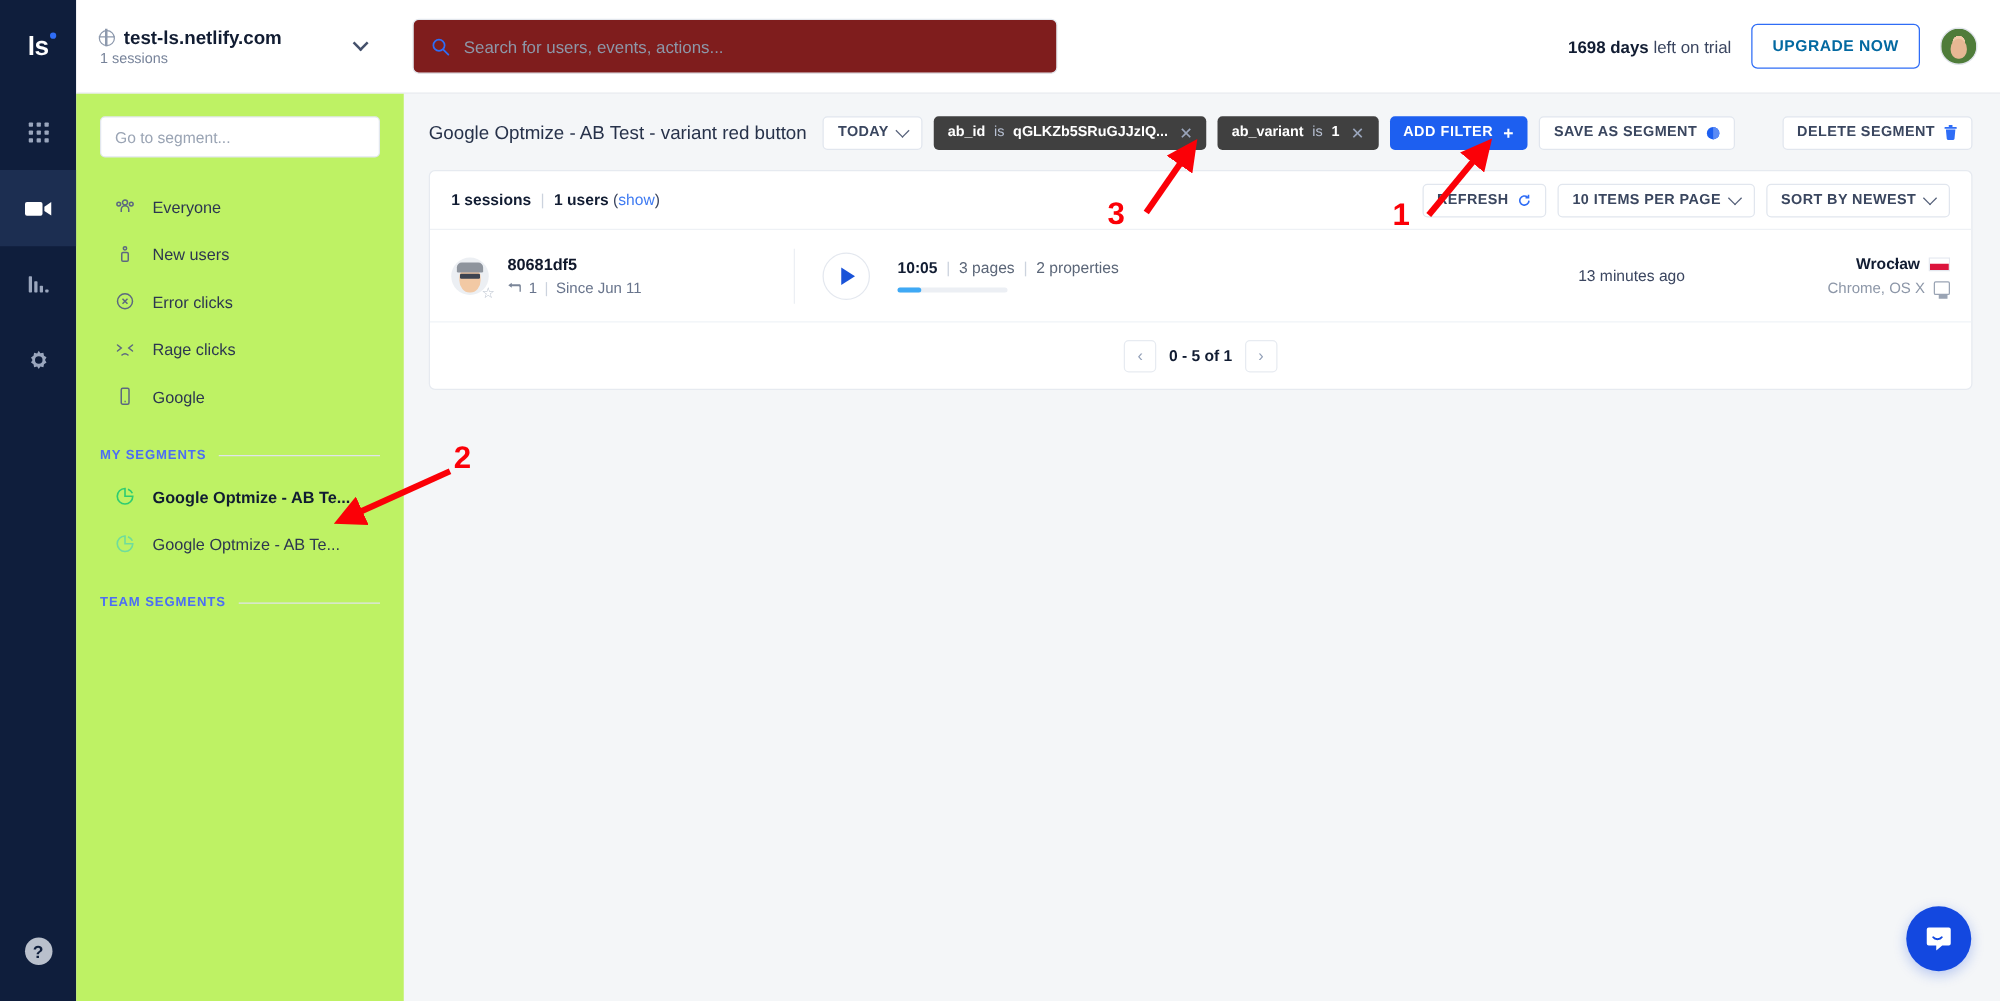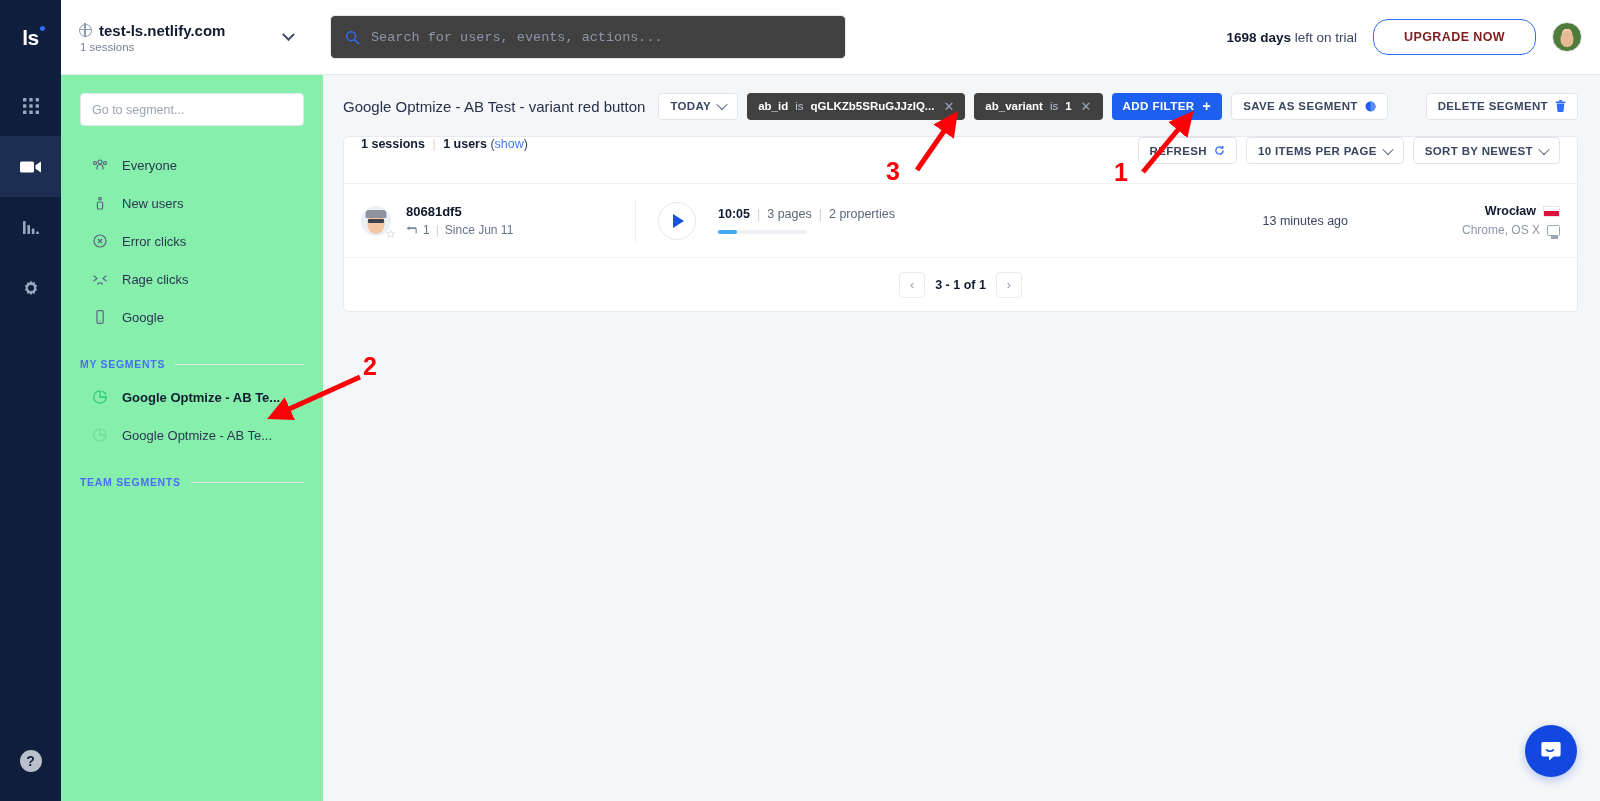--- a/index.html
+++ b/index.html
@@ -70,52 +70,52 @@
     border: 1.4px solid #8d99ad; position: relative; flex: 0 0 13px;
   }
   .globe::before { content:''; position:absolute; left:-1.4px; right:-1.4px; top:4.3px; height:1.4px; background:#8d99ad; }
   .globe::after { content:''; position:absolute; left:4.3px; top:-1.4px; bottom:-1.4px; width:1.4px; background:#8d99ad; }
   .site-sessions { font-size: 11.5px; color: #77839a; padding-left: 1px; }
   .chev { width: 9px; height: 9px; border-right: 2px solid #44506b; border-bottom: 2px solid #44506b; transform: rotate(45deg) translate(-2px,-2px); }
 
   .searchbox {
     margin-left: 19px;
     width: 516px; height: 44px;
-    background: #404040; border: 1px solid #e3e7ed; border-radius: 5px;
-    display: flex; align-items: center; padding: 0 14px; gap: 11px; font-family: Liberation Mono, monospace;
+    background: #7f1d1d; border: 1px solid #e3e7ed; border-radius: 5px;
+    display: flex; align-items: center; padding: 0 14px; gap: 11px;
   }
   .search-ico { width:15px; height:15px; flex:0 0 15px; }
   .search-ph { font-size: 13.5px; color: #8d97a8; }
 
   .topbar-right { margin-left: auto; display: flex; align-items: center; gap: 16px; padding-right: 18px; }
   .trial { font-size: 13.5px; color: #3b4660; }
   .trial b { color: #111c32; font-weight: 700; }
   .upgrade-btn {
-    height: 36px; padding: 0 30px;
-    border: 1px solid #2f6df6; border-radius: 15px; background: #fff;
-    color: #7f1d1d; font-size: 12.5px; font-weight: 700; letter-spacing: .4px;
+    height: 36px; padding: 0 16px;
+    border: 1px solid #2f6df6; border-radius: 5px; background: #fff;
+    color: #0369a1; font-size: 12.5px; font-weight: 700; letter-spacing: .4px;
     display: flex; align-items: center; cursor: pointer;
   }
   .avatar-top {
     width: 30px; height: 30px; border-radius: 50%;
     background: radial-gradient(circle at 50% 38%, #f0c9a8 0 22%, #4f7c3a 23% 100%);
     border: 1px solid #dfe3ea; overflow: hidden; position: relative;
   }
   .avatar-top::after {
     content:''; position:absolute; left:50%; top:30%; width:13px; height:16px;
     transform: translateX(-50%); border-radius: 50% 50% 45% 45%;
     background: #e7b894;
   }
 
   
   .body { flex: 1 1 auto; display: flex; min-height: 0; }
 
   
   .segbar {
-    width: 262px; flex: 0 0 262px; background: #86efac;
+    width: 262px; flex: 0 0 262px; background: #bef264;
     padding: 18px 0 0 0;
   }
   .seg-search {
     margin: 0 19px 20px 19px; height: 33px;
     background: #fff; border: 1px solid #e2e7ee; border-radius: 4px;
     display: flex; align-items: center; padding: 0 11px;
     font-size: 12.5px; color: #9aa4b4;
   }
   .seg-list { display: flex; flex-direction: column; }
   .seg-item {
@@ -147,21 +147,21 @@
   .pill.dark .x { color: #9aa5bb; font-size: 13px; margin-left: 2px; }
   .pill.blue { background: #1d5ff0; color: #fff; font-weight: 700; letter-spacing: .45px; gap: 8px; height: 27px; font-size: 11.5px;}
   .pill .cdn { width: 8px; height: 8px; border-right: 1.6px solid #56617a; border-bottom: 1.6px solid #56617a; transform: rotate(45deg) translate(-1px,-1px); }
   .delete-seg { margin-left: auto; }
 
   .card {
     margin-top: 13px; background: #fff; border: 1px solid #e6eaf0;
     border-radius: 5px;
   }
   .card-head {
-    height: 47px; display: flex; 
+    height: 47px; display: flex; align-items: center;
     padding: 0 17px; border-bottom: 1px solid #eef1f5;
   }
   .counts { font-size: 12.5px; color: #3b4660; }
   .counts b { color: #111c32; font-weight: 700; }
   .counts .sep { color: #ccd3de; padding: 0 4px; }
   .counts a { color: #3f7bf2; text-decoration: none; }
   .head-right { margin-left: auto; display: flex; gap: 9px; }
 
   .session-row {
     height: 73px; display: flex; align-items: center; padding: 0 17px;
@@ -571,21 +571,21 @@
               </div>
               <div class="s-browser">
                 <span>Chrome, OS X</span>
                 <span class="monitor"></span>
               </div>
             </div>
           </div>
 
           <div class="pager">
             <div class="pg-btn">‹</div>
-            <div class="pg-lbl">3 - 1 of 1</div>
+            <div class="pg-lbl">0 - 5 of 1</div>
             <div class="pg-btn">›</div>
           </div>
         </div>
 
       </div>
     </div>
   </div>
 
   <div class="intercom">
     <svg width="26" height="26" viewBox="0 0 26 26">

